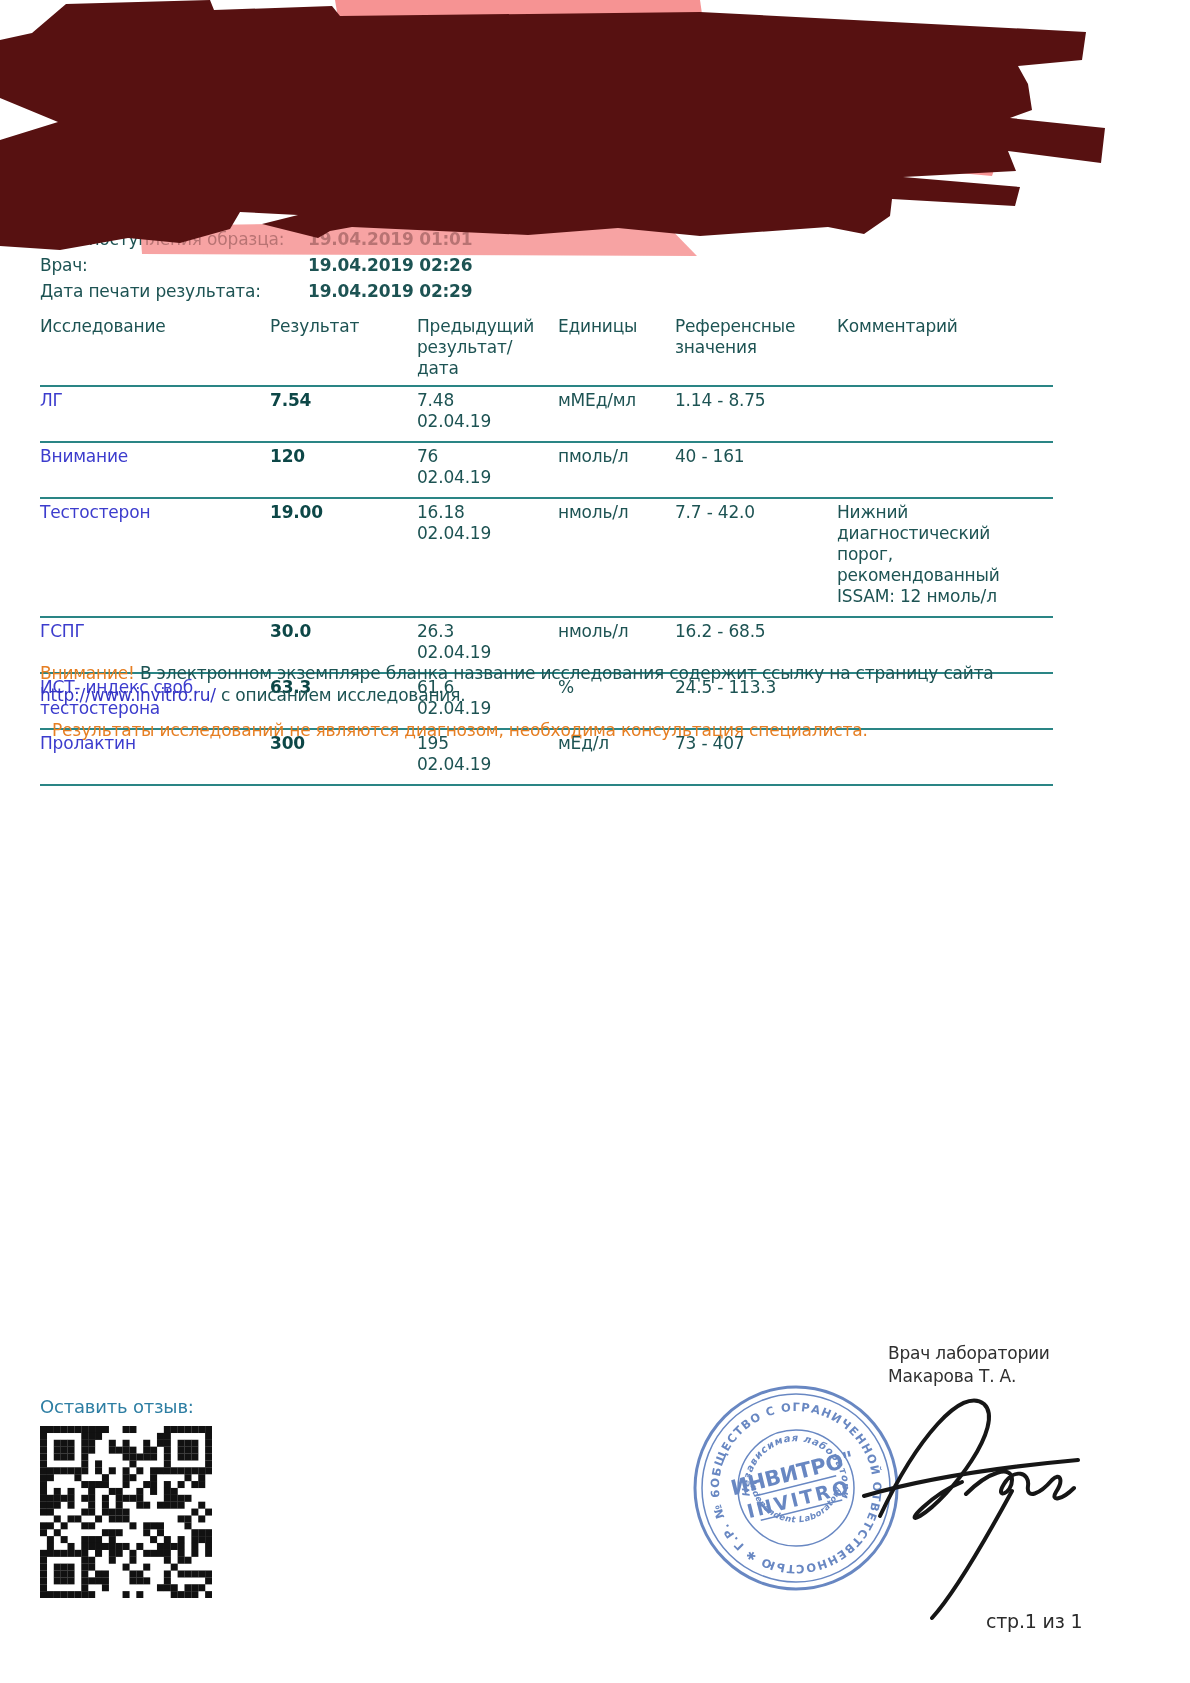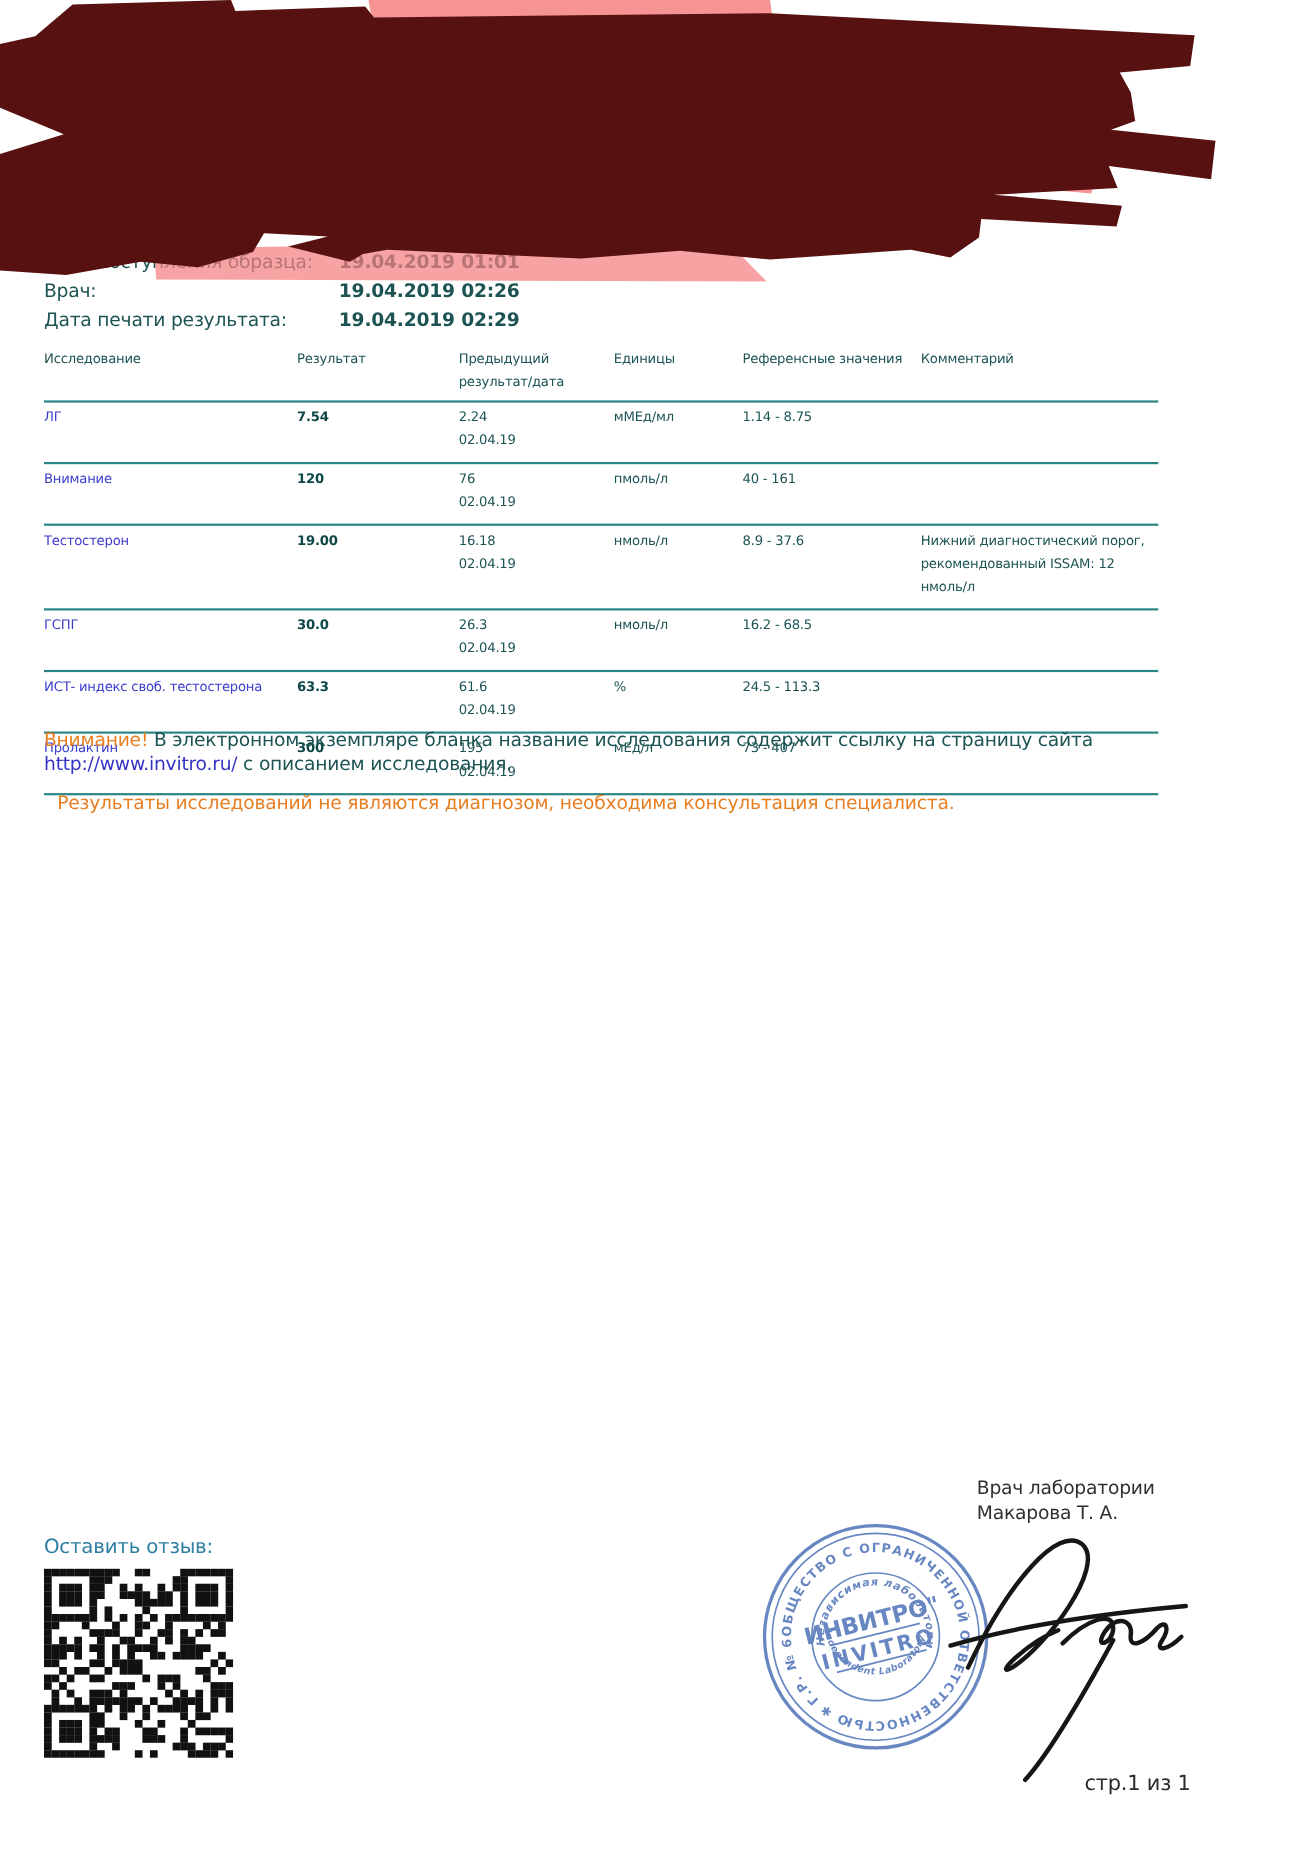--- a/index.html
+++ b/index.html
@@ -9,21 +9,21 @@
     color:#1d5353;letter-spacing:-0.2px;
   }
   
   .redaction{position:absolute;left:0;top:0;z-index:6;pointer-events:none;}
   
   .meta{position:absolute;left:40px;top:226px;z-index:2;font-size:17px;line-height:26px;}
   .meta-row{display:flex;}
   .meta-label{width:268px;}
   .meta-value{width:260px;font-weight:bold;}
   
-  .rtable{position:absolute;left:40px;top:314px;width:1013px;z-index:2;font-size:12px;line-height:21px;border-bottom:2px solid #2a8585;}
+  .rtable{position:absolute;left:40px;top:314px;width:1013px;z-index:2;font-size:17px;line-height:21px;border-bottom:2px solid #2a8585;}
   .trow{display:flex;border-top:2px solid #2a8585;padding:3px 0 9px 0;min-height:34px;}
   .trow.head{border-top:none;padding:2px 0 6px 0;}
   .c{box-sizing:border-box;padding-right:10px;}
   .c.name{width:230px;}
   .c.result{width:147px;font-weight:bold;color:#0d4747;}
   .c.prev{width:141px;}
   .c.units{width:117px;}
   .c.ref{width:162px;}
   .c.comment{width:216px;}
   .trow.head .c{font-weight:normal;color:#1d5353;}
@@ -88,21 +88,21 @@
       <div class="c prev">Предыдущий результат/дата</div>
       <div class="c units">Единицы</div>
       <div class="c ref">Референсные значения</div>
       <div class="c comment">Комментарий</div>
     </div>
 
     <div class="trow">
       <div class="c name"><span class="test-name">ЛГ</span></div>
       <div class="c result">7.54</div>
       <div class="c prev">
-        <div>2.24</div>
+        <div>7.48</div>
         <div>02.04.19</div>
       </div>
       <div class="c units">мМЕд/мл</div>
       <div class="c ref">1.14 - 8.75</div>
       <div class="c comment"></div>
     </div>
 
     <div class="trow">
       <div class="c name"><span class="test-name">Внимание</span></div>
       <div class="c result">120</div>
@@ -116,21 +116,21 @@
     </div>
 
     <div class="trow">
       <div class="c name"><span class="test-name">Тестостерон</span></div>
       <div class="c result">19.00</div>
       <div class="c prev">
         <div>16.18</div>
         <div>02.04.19</div>
       </div>
       <div class="c units">нмоль/л</div>
-      <div class="c ref">8.9 - 37.6</div>
+      <div class="c ref">7.7 - 42.0</div>
       <div class="c comment">Нижний диагностический порог, рекомендованный ISSAM: 12 нмоль/л</div>
     </div>
 
     <div class="trow">
       <div class="c name"><span class="test-name">ГСПГ</span></div>
       <div class="c result">30.0</div>
       <div class="c prev">
         <div>26.3</div>
         <div>02.04.19</div>
       </div>

